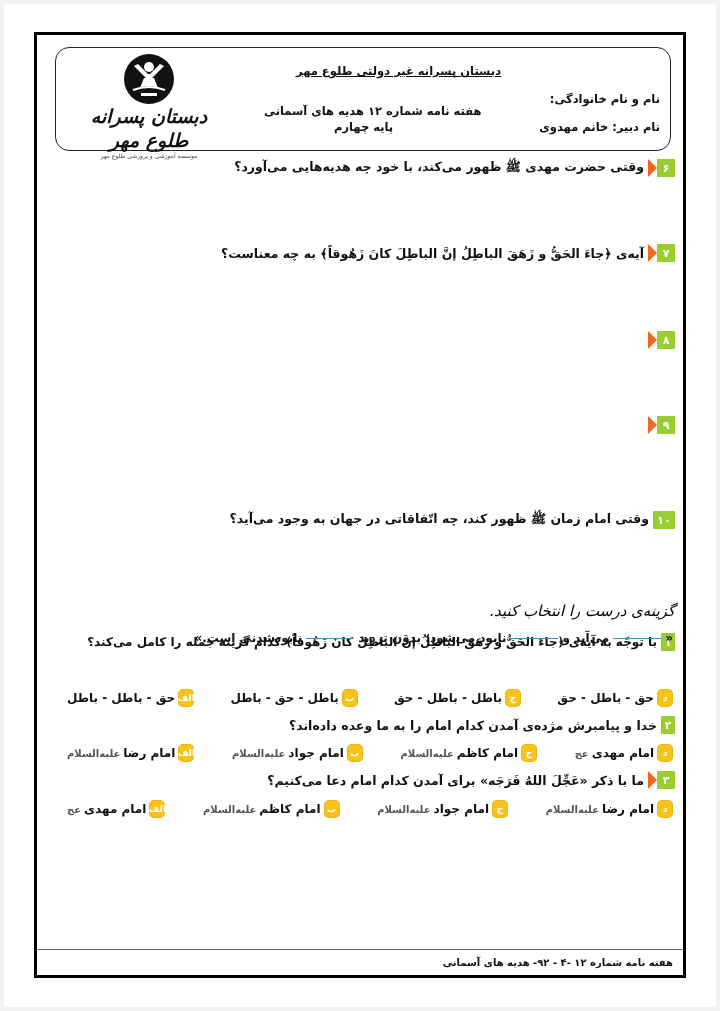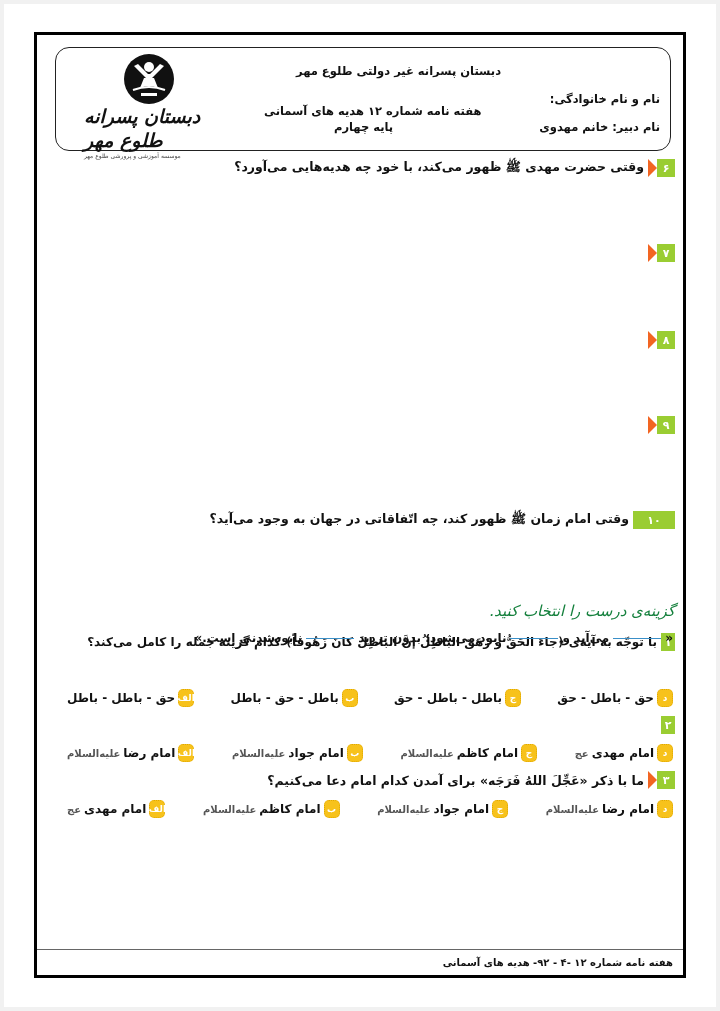--- a/index.html
+++ b/index.html
@@ -12,21 +12,21 @@
   }
   .frame {
     position:absolute; left:30px; top:28px; width:646px; height:940px;
     border:3px solid #000; box-sizing:content-box;
   }
   .header-box {
     position:absolute; left:18px; top:12px; width:614px; height:102px;
     border:1.5px solid #222; border-radius:14px;
   }
   .logo {
-    position:absolute; left:28px; top:6px; width:130px; height:92px; text-align:left;
+    position:absolute; left:28px; top:6px; width:130px; height:92px; text-align:center;
   }
   .logo-circle {
     width:50px; height:50px; border-radius:50%; background:#111; margin:0 auto;
     position:relative;
   }
   .logo-circle svg { position:absolute; left:0; top:0; }
   .logo-text {
     font-family:"DejaVu Serif", serif; font-style:italic; font-weight:bold;
     font-size:19px; color:#111; margin-top:0px; direction:rtl; line-height:24px;
   }
@@ -44,21 +44,21 @@
   .qnum .sq {
     width:18px; height:18px; background:#9acd32; color:#fff; font-size:11px;
     display:flex; align-items:center; justify-content:center; font-weight:bold;
   }
   .qnum .tri {
     width:0; height:0; border-top:9px solid transparent; border-bottom:9px solid transparent;
     border-left:9px solid #f26522; margin-left:0;
   }
   .section-title {
     position:absolute; right:8px; top:567px; font-family:"DejaVu Serif", serif; font-style:italic;
-    font-size:15px; color:#15803d; direction:rtl;margin-left:28px;
+    font-size:15px; color:#000000; direction:rtl;margin-left:28px;
   }
   .opts {
     position:absolute; right:10px; left:30px; display:flex; flex-direction:row-reverse;
     justify-content:space-between; direction:rtl;
   }
   .opt { display:flex; align-items:center; gap:3px; font-weight:bold; font-size:12px; color:#111; white-space:nowrap; direction:rtl; }
   .badge {
     width:16px; height:18px; border-radius:5px; background:#f7c21b;
     border:1.5px dotted #e0a800; color:#fff; font-size:9px; display:flex;
     align-items:center; justify-content:center; box-sizing:border-box;
@@ -87,60 +87,61 @@
             <path d="M10 12 L22 24 L28 24 L40 12 L36 10 L26 20 L24 20 L14 10 Z" fill="#fff"></path>
             <path d="M20 24 L16 34 Q25 30 34 34 L30 24 Z" fill="#fff"></path>
             <path d="M9 36 Q25 30 41 36" stroke="#fff" stroke-width="2" fill="none"></path>
             <rect x="17" y="39" width="16" height="3" fill="#fff"></rect>
           </svg>
         </div>
         <div class="logo-text">دبستان پسرانه طلوع مهر</div>
         <div class="logo-sub">موسسه آموزشی و پرورشی طلوع مهر</div>
       </div>
 
-      <div class="hdr-text" style="left:240px; top:16px;">دبستان پسرانه غیر دولتی طلوع مهر</div>
+      <div class="hdr-text" style="left:240px; top:16px;text-decoration:underline;">دبستان پسرانه غیر دولتی طلوع مهر</div>
       <div class="hdr-text" style="left:208px; top:56px;">هفته نامه  شماره ۱۲  هدیه های آسمانی</div>
       <div class="hdr-text" style="left:278px; top:72px;">پایه چهارم</div>
 
       <div class="hdr-text" style="right:10px; top:44px;">نام و نام خانوادگی:</div>
       <div class="hdr-text" style="right:10px; top:72px;">نام دبیر: خانم مهدوی</div>
     </div>
 
     <div class="q" style="top:124px;">
       <span class="qnum">
         <span class="sq">۶</span>
           <span class="tri"></span>
       </span>
       <span>وقتی حضرت مهدی ﷺ ظهور می‌کند، با خود چه هدیه‌هایی می‌آورد؟</span>
     </div>
 
     <div class="q" style="top:209px;">
       <span class="qnum">
         <span class="sq">۷</span>
           <span class="tri"></span>
       </span>
+      <span>آیه‌ی ﴿جاءَ الحَقُّ و زَهَقَ الباطِلُ إنَّ الباطِلَ کانَ زَهُوقاً﴾ به چه معناست؟</span>
     </div>
 
     <div class="q" style="top:296px;">
       <span class="qnum">
         <span class="sq">۸</span>
           <span class="tri"></span>
       </span>
     </div>
 
     <div class="q" style="top:381px;">
       <span class="qnum">
         <span class="sq">۹</span>
           <span class="tri"></span>
       </span>
     </div>
 
     <div class="q" style="top:476px;">
       <span class="qnum">
-        <span class="sq" style="width:42px;">۱۰</span>
+        <span class="sq" style="width:22px;">۱۰</span>
       </span>
       <span>وقتی امام زمان ﷺ ظهور کند، چه اتّفاقاتی در جهان به وجود می‌آید؟</span>
     </div>
 
     <div class="section-title">گزینه‌ی درست را انتخاب کنید.</div>
 
     <div class="q" style="top:598px;">
       <span class="qnum">
         <span class="sq" style="width:14px;">۱</span>
       </span>
@@ -167,20 +168,21 @@
       <div class="opt">
           <span class="badge">د</span>
           <span>حق - باطل - حق</span>
         </div>
     </div>
 
     <div class="q" style="top:681px;">
       <span class="qnum">
         <span class="sq" style="width:14px;">۲</span>
       </span>
+      <span>خدا و پیامبرش مژده‌ی آمدن کدام امام را به ما وعده داده‌اند؟</span>
     </div>
 
     <div class="opts" style="top:709px;">
       <div class="opt">
           <span class="badge">الف</span>
           <span>امام رضا</span>
           <span class="salute">علیه‌السلام</span>
         </div>
       <div class="opt">
           <span class="badge">ب</span>

